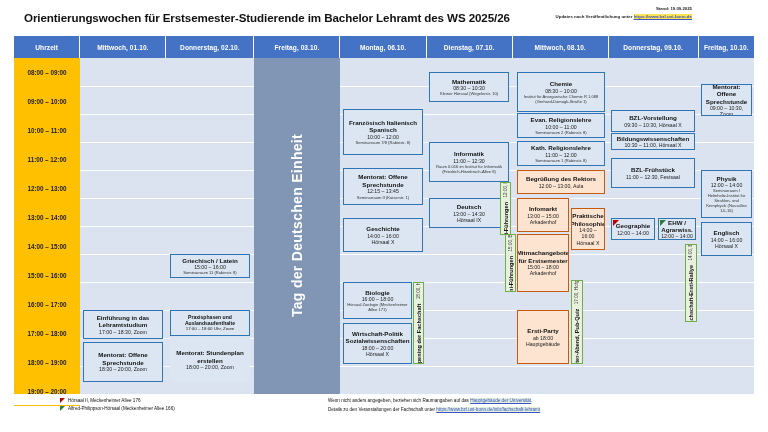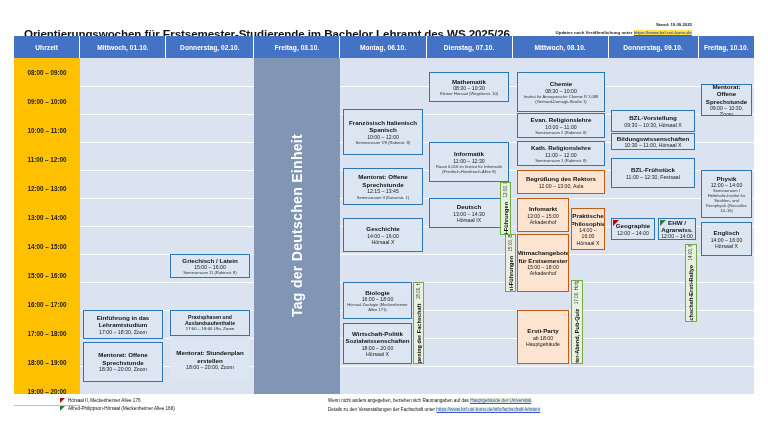--- a/index.html
+++ b/index.html
@@ -7,21 +7,21 @@
   body{
     width:768px;height:432px;overflow:hidden;
     background:#ffffff;
     font-family:"Liberation Sans","DejaVu Sans",sans-serif;
     color:#1a1a1a;
     -webkit-font-smoothing:antialiased;
   }
   .page{position:relative;width:768px;height:432px;}
 
   
-  .titlebar{position:absolute;left:0;top:16px;width:700px;height:34px;}
+  .titlebar{position:absolute;left:0;top:0;width:700px;height:34px;}
   .doc-title{
     position:absolute;left:24px;top:11px;
     font-size:11.6px;font-weight:bold;letter-spacing:-0.1px;color:#111;
     white-space:nowrap;
   }
   .stand{
     position:absolute;right:8px;top:6px;
     font-size:4.3px;font-weight:bold;color:#222;text-align:right;white-space:nowrap;
   }
   .update-line{

